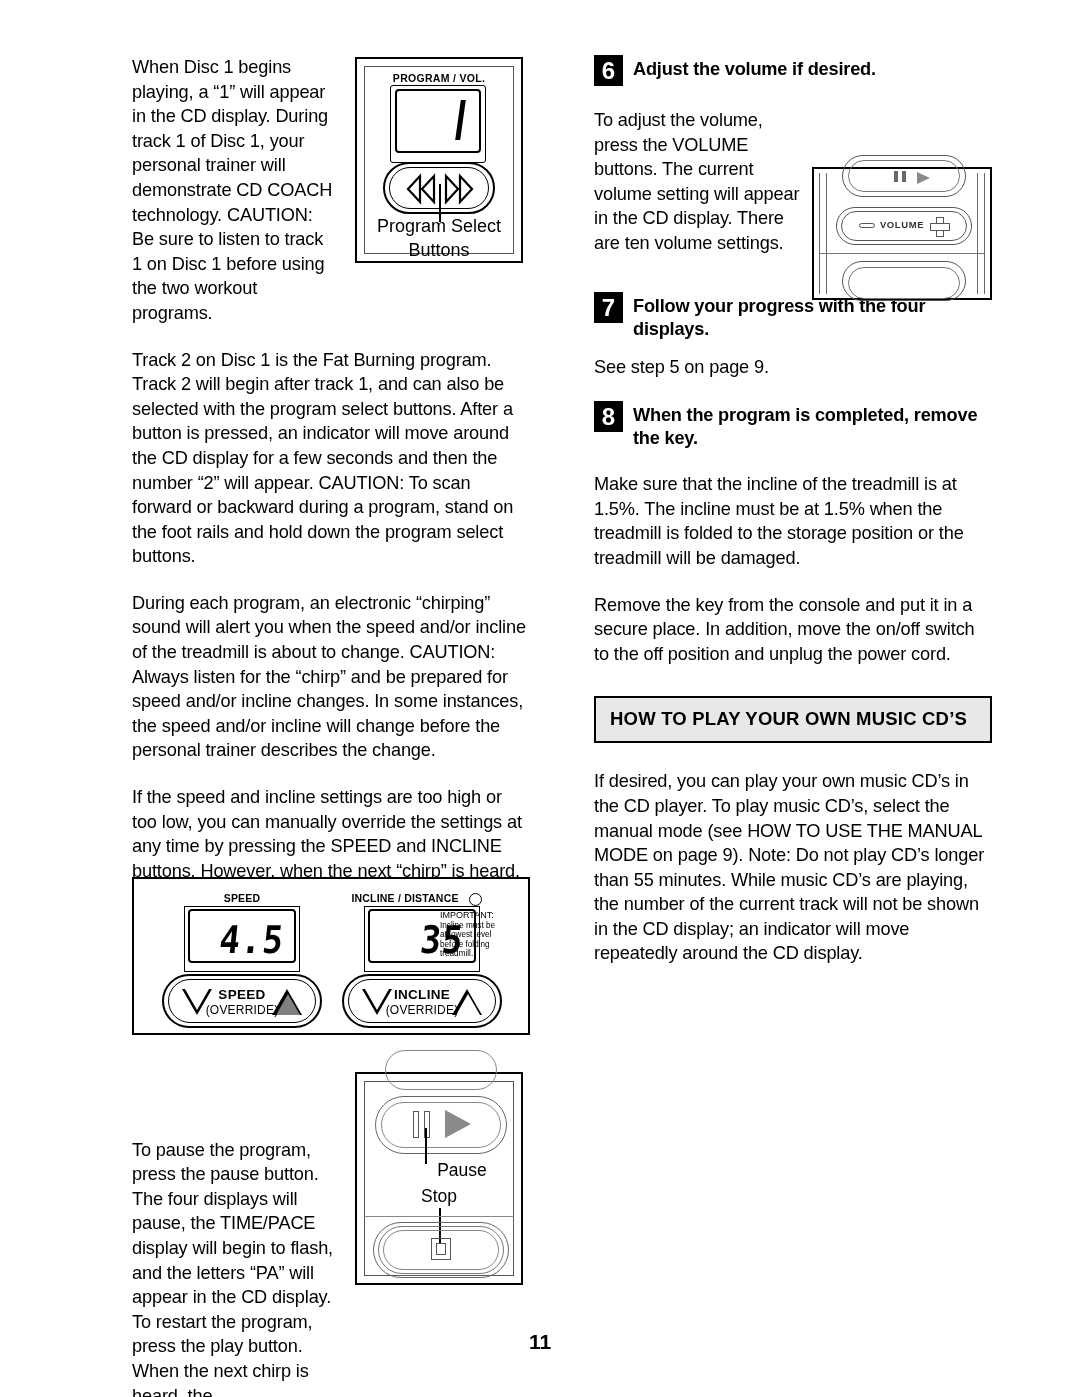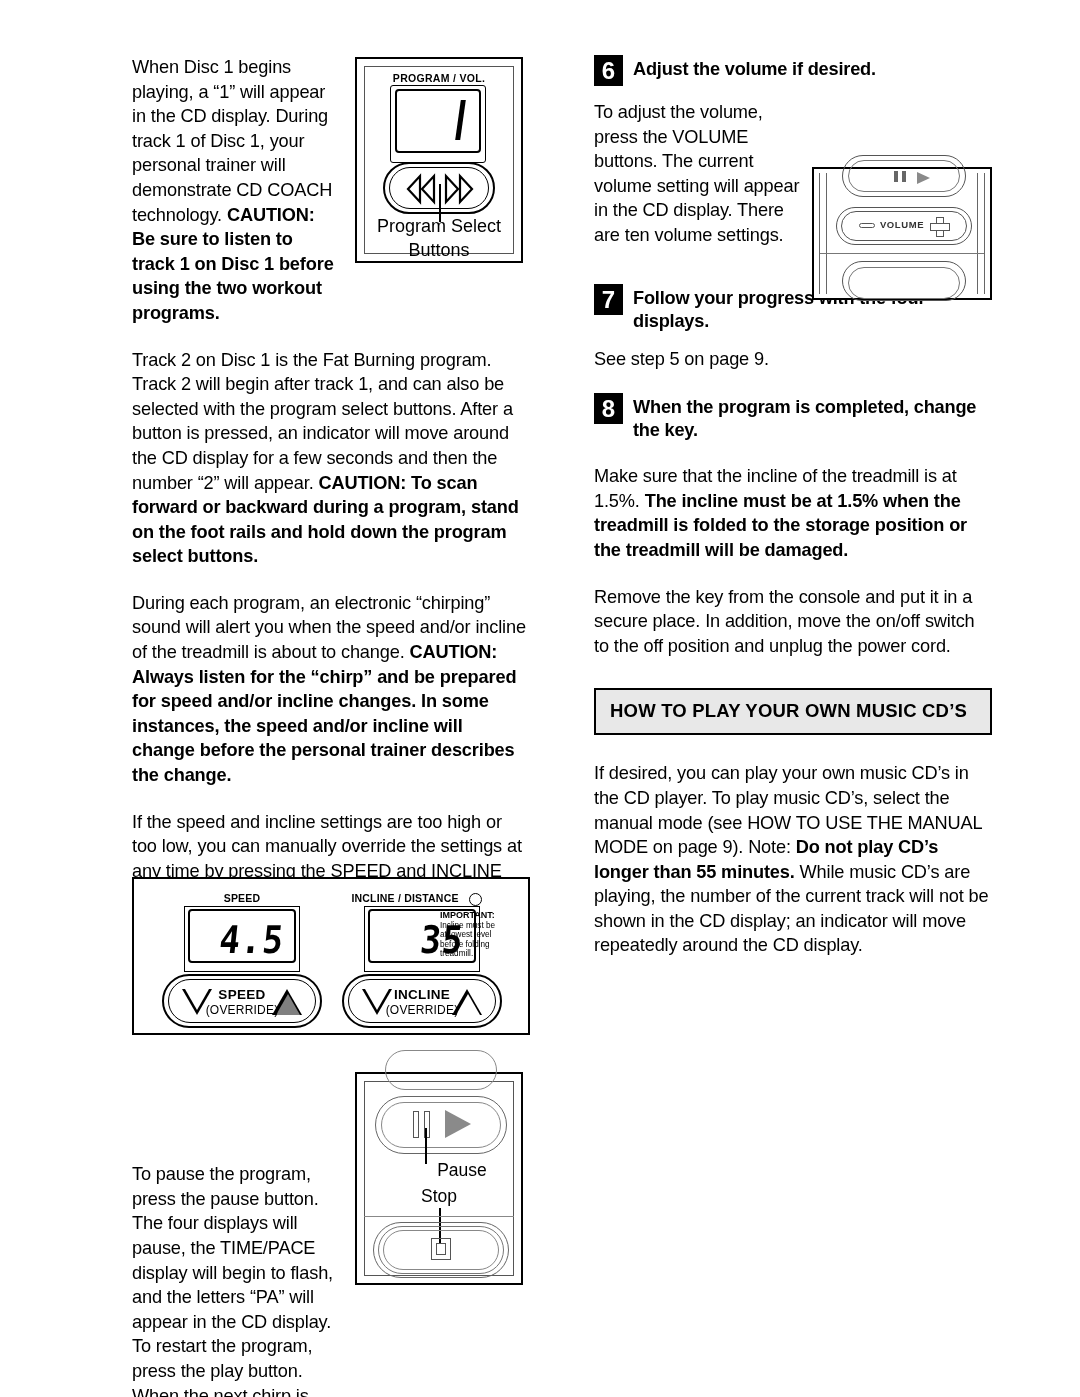--- a/index.html
+++ b/index.html
@@ -21,21 +21,21 @@
   .col-right { left: 594px; width: 398px; }
 
   p.body {
     font-size: 18.2px;
     line-height: 24.6px;
     margin: 0 0 22px 0;
     text-align: left;
     letter-spacing: -0.15px;
   }
   p.body.tight { margin-bottom: 0; }
-  b { font-weight: bold; }
+  b { font-weight: normal; }
 
   
   .step {
     display: flex;
     align-items: flex-start;
     margin: 0 0 8px 0;
   }
   .step-num {
     flex: 0 0 auto;
     width: 29px; height: 31px;
@@ -508,31 +508,31 @@
     <div class="ps-stop-sq-i"></div>
   </div>
 
   <div class="col col-right">
 
 
     <div class="step">
       <div class="step-num">6</div>
       <div class="step-title">Adjust the volume if desired.</div>
     </div>
-    <p class="body" style="width:206px; margin-top:14px; margin-bottom:36px;">To adjust the volume, press the VOLUME buttons. The current volume setting will appear in the CD display. There are ten volume settings.</p>
+    <p class="body" style="width:206px; margin-top:22px; margin-bottom:36px;">To adjust the volume, press the VOLUME buttons. The current volume setting will appear in the CD display. There are ten volume settings.</p>
 
     <div class="step" style="margin-top:10px;">
       <div class="step-num">7</div>
       <div class="step-title">Follow your progress with the four displays.</div>
     </div>
     <p class="body" style="margin-top:14px; margin-bottom:22px;">See step 5 on page 9.</p>
 
     <div class="step">
       <div class="step-num">8</div>
-      <div class="step-title">When the program is completed, change the key.</div>
+      <div class="step-title">When the program is completed, remove the key.</div>
     </div>
     <p class="body" style="margin-top:22px;">
       <span>Make sure that the incline of the treadmill is at 1.5%. </span><b>The incline must be at 1.5% when the treadmill is folded to the storage position or the treadmill will be damaged.</b>
     </p>
     <p class="body">Remove the key from the console and put it in a secure place. In addition, move the on/off switch to the off position and unplug the power cord.</p>
 
     <div class="section-bar">
       <span>HOW TO PLAY YOUR OWN MUSIC CD’S</span>
     </div>
 
@@ -554,14 +554,15 @@
     <div class="vol-btn-outer"></div>
     <div class="vol-btn-inner"></div>
     <div class="vol-minus"></div>
     <div class="vol-text">VOLUME</div>
     <div class="vol-plus"></div>
     <div class="vol-divider"></div>
     <div class="vol-bot-btn"></div>
     <div class="vol-bot-btn2"></div>
   </div>
 
+  <div class="page-num">11</div>
 
 </div>
 
 </body></html>

